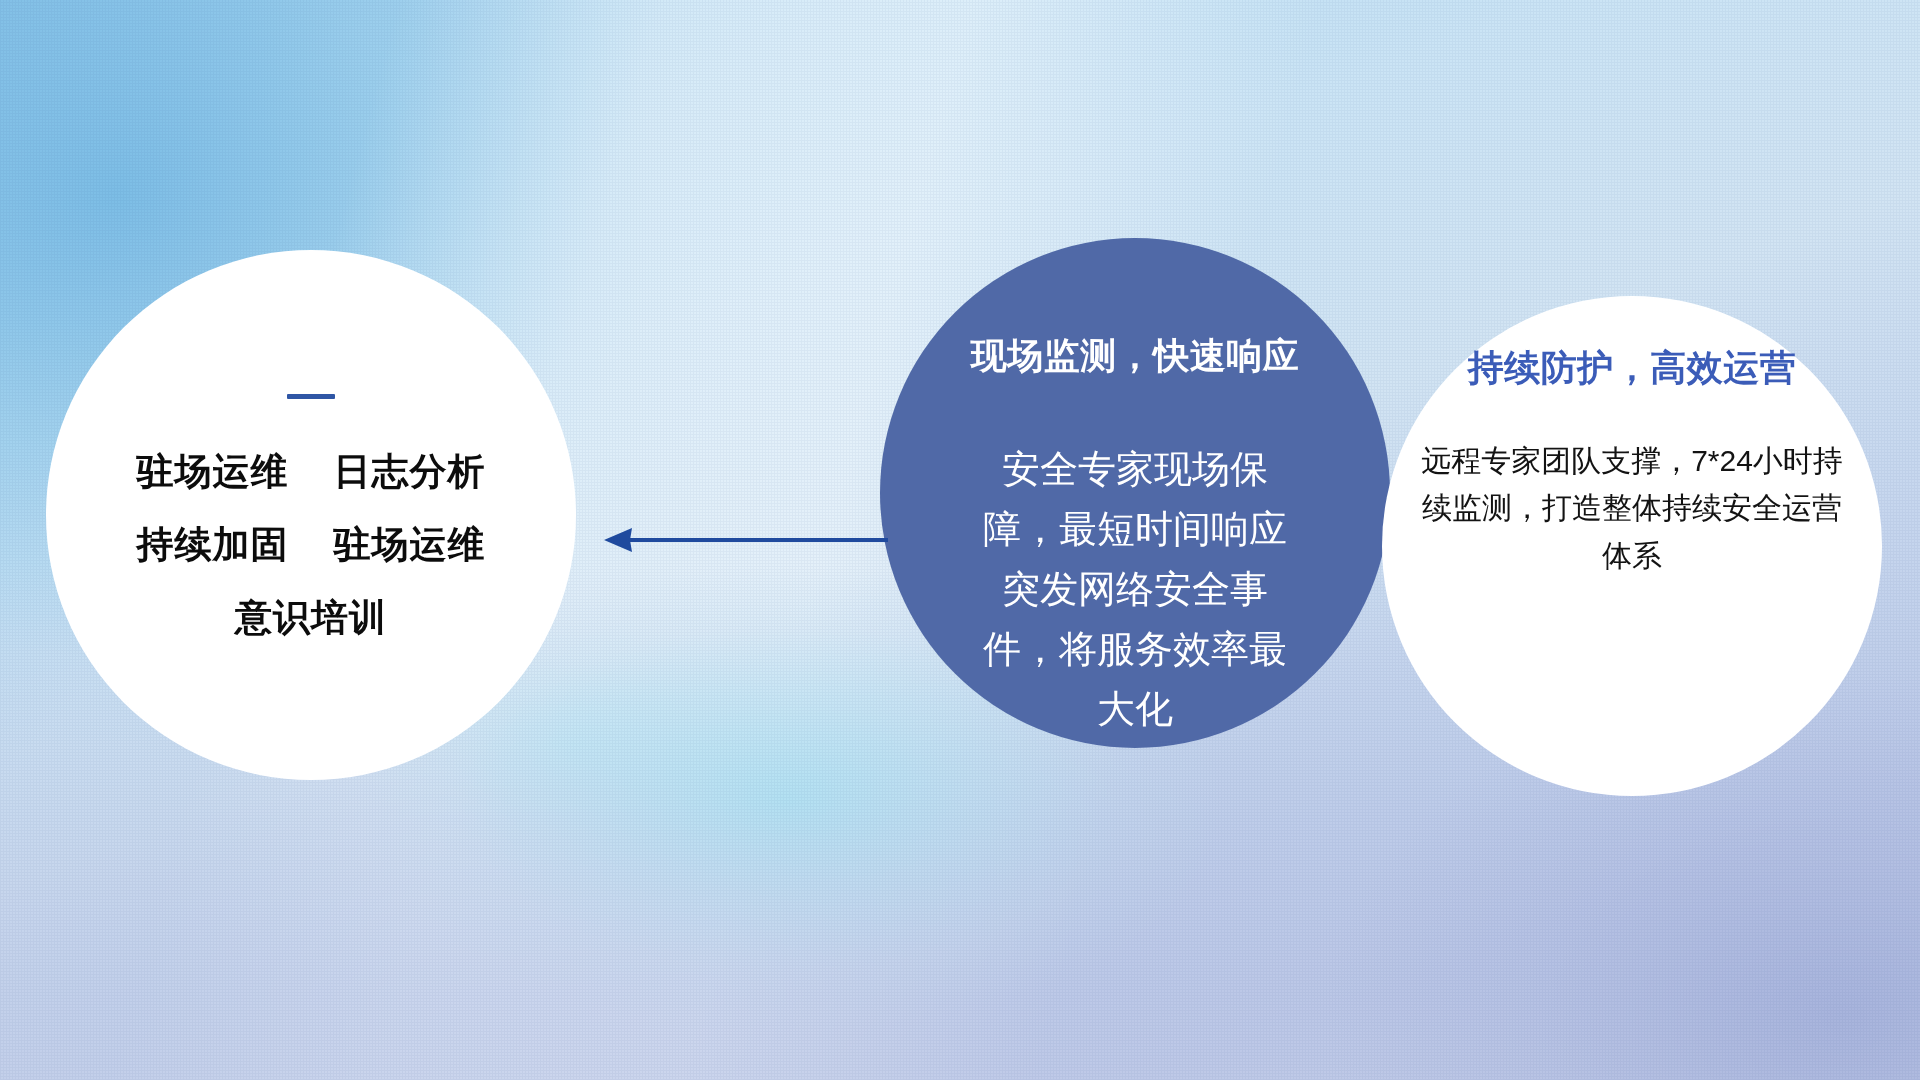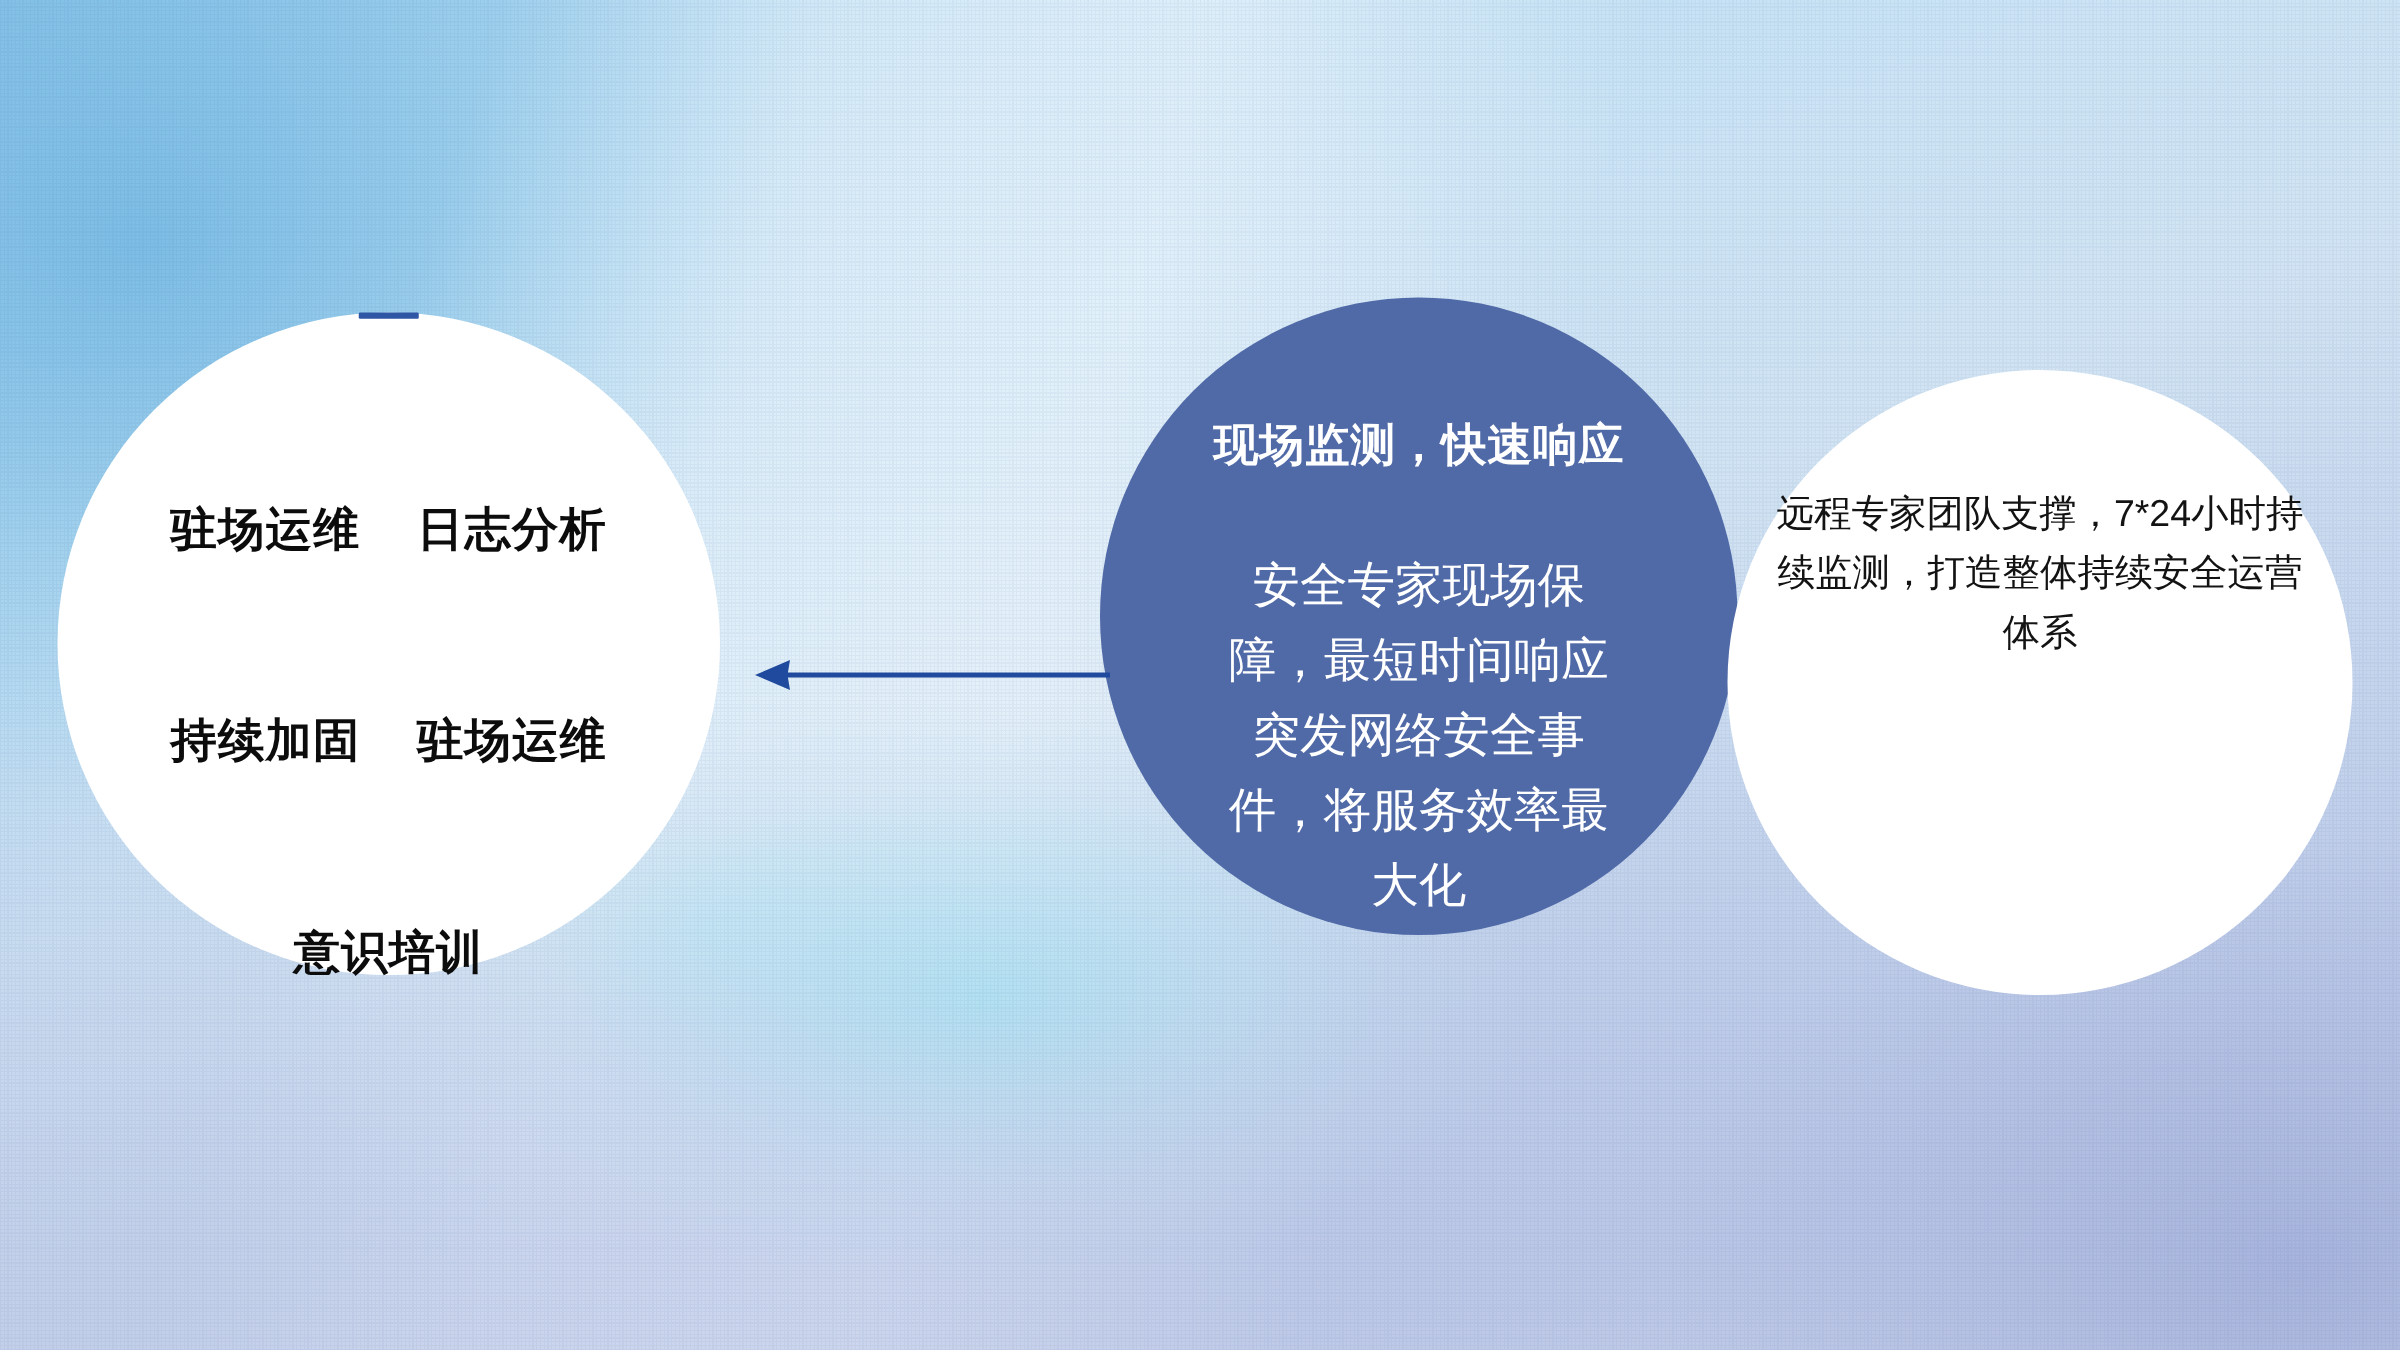--- a/index.html
+++ b/index.html
@@ -115,21 +115,21 @@
     background:#ffffff;
     z-index:5;
   }
 
   
   #left-content {
     position:absolute; left:46px; top:250px;
     width:530px; height:530px;
     z-index:6;
     display:flex; flex-direction:column;
-    align-items:center; justify-content:space-between;
+    align-items:center; justify-content:center;
     text-align:center;
   }
   #left-rule {
     width:48px; height:5px;
     background:#2f56a5;
     border-radius:1px;
     margin-bottom:54px;
   }
   .left-line {
     color:#0c0c0c;
@@ -237,16 +237,17 @@
     <div class="left-line">持续加固    驻场运维</div>
     <div class="left-line">意识培训</div>
   </div>
 
   <div id="middle-content">
     <div id="middle-title">现场监测，快速响应</div>
     <div id="middle-body">安全专家现场保障，最短时间响应突发网络安全事件，将服务效率最大化</div>
   </div>
 
   <div id="right-content">
+    <div id="right-title">持续防护，高效运营</div>
     <div id="right-body">远程专家团队支撑，7*24小时持续监测，打造整体持续安全运营体系</div>
   </div>
 
 </div>
 
 </body></html>

